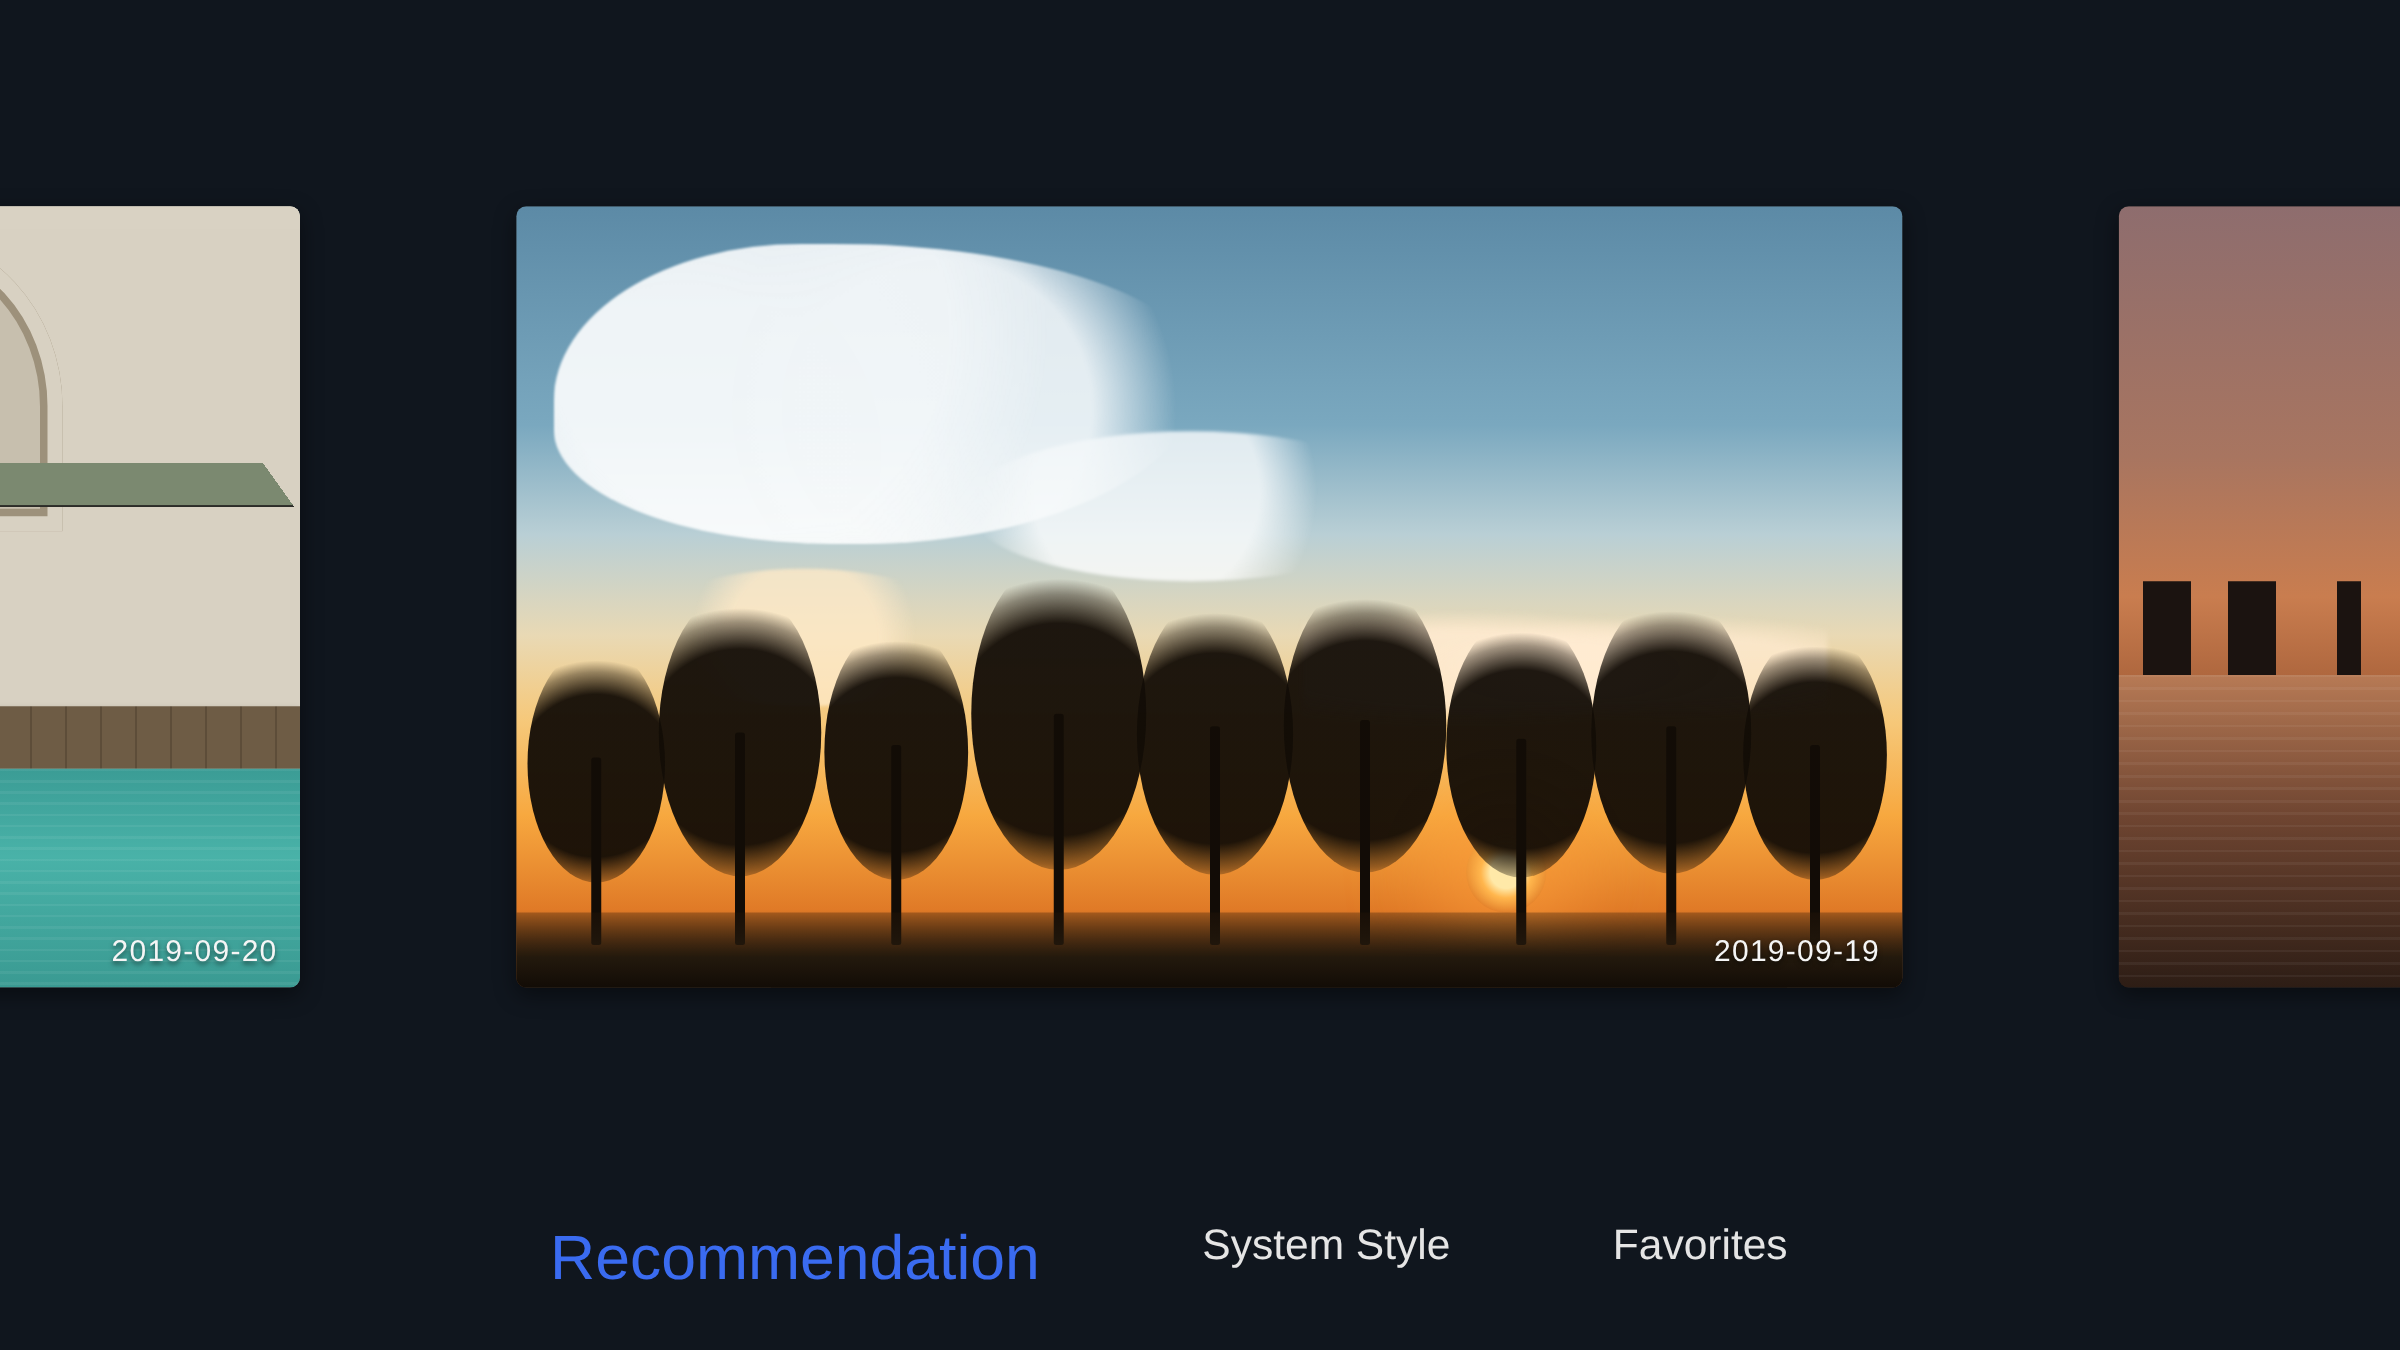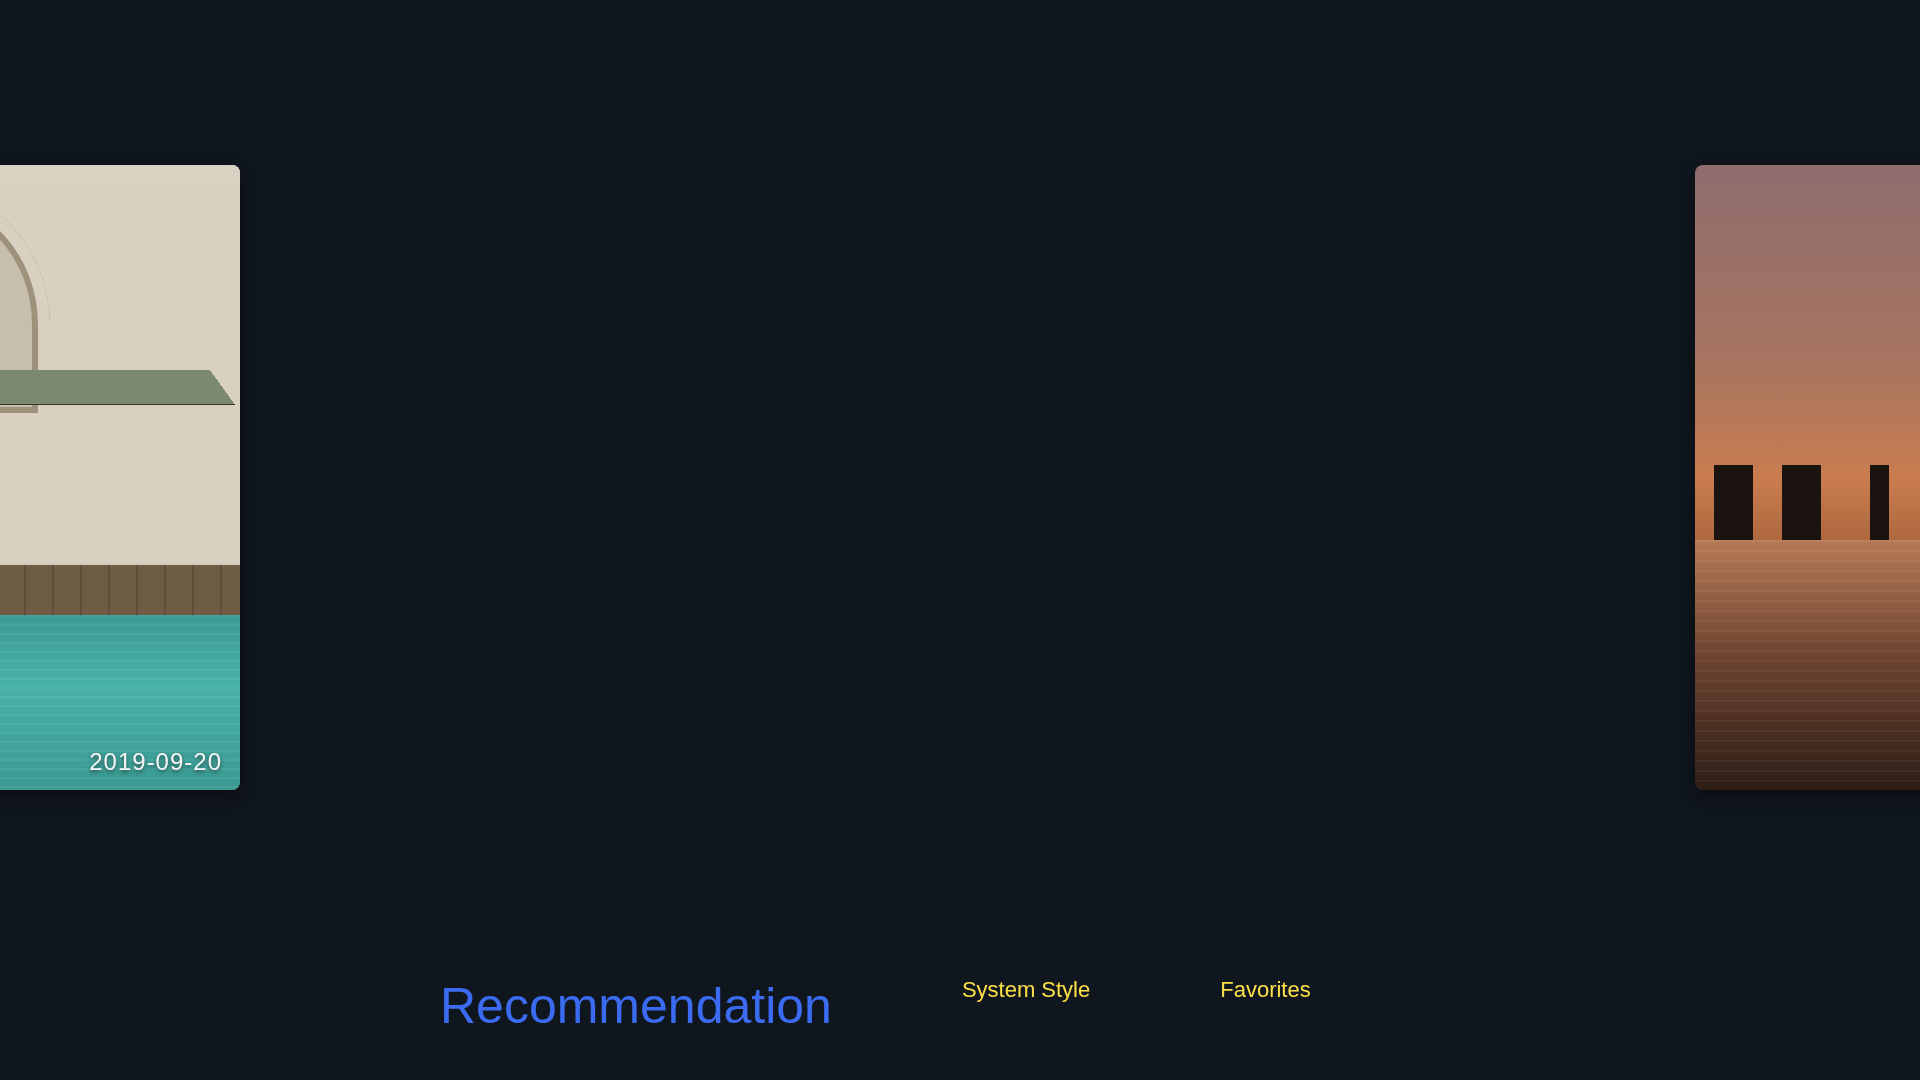--- a/index.html
+++ b/index.html
@@ -55,22 +55,22 @@
   
   .tabs {
     position: absolute;
     top: 977px;     
     left: 440px;
     display: flex;
     align-items: flex-start;
   }
   .tab {
     margin-right: 130px;
-    color: #fde047;
-    font-size: 22px;
+    color: #e5e5e5;
+    font-size: 34px;
     font-weight: 400;
     cursor: pointer;
   }
   .tab.active {
     color: #3a6bf0;
     font-size: 50px;
     font-weight: 500;
   }
 
   
@@ -233,20 +233,39 @@
     <div class="sky"></div>
     <div class="bldg"></div>
     <div class="arch"></div>
     <div class="awning"></div>
 
     <div class="dock"></div>
     <div class="water"></div>
     <span class="date">2019-09-20</span>
   </div>
 
+  <div class="card center">
+    <div class="sky"></div>
+    <div class="clouds"></div>
+    <div class="clouds2"></div>
+    <div class="sun"></div>
+    <div class="trees">
+      <div class="tree t1"></div>
+        <div class="tree t2"></div>
+        <div class="tree t3"></div>
+      <div class="tree t4"></div>
+        <div class="tree t5"></div>
+        <div class="tree t6"></div>
+      <div class="tree t7"></div>
+        <div class="tree t8"></div>
+        <div class="tree t9"></div>
+    </div>
+    <div class="ground"></div>
+    <span class="date">2019-09-19</span>
+  </div>
 
   <div class="card right">
     <div class="sky"></div>
     <div class="skyline"></div>
     <div class="river"></div>
     <span class="date"></span>
   </div>
 </div>
 
 <div class="tabs">

